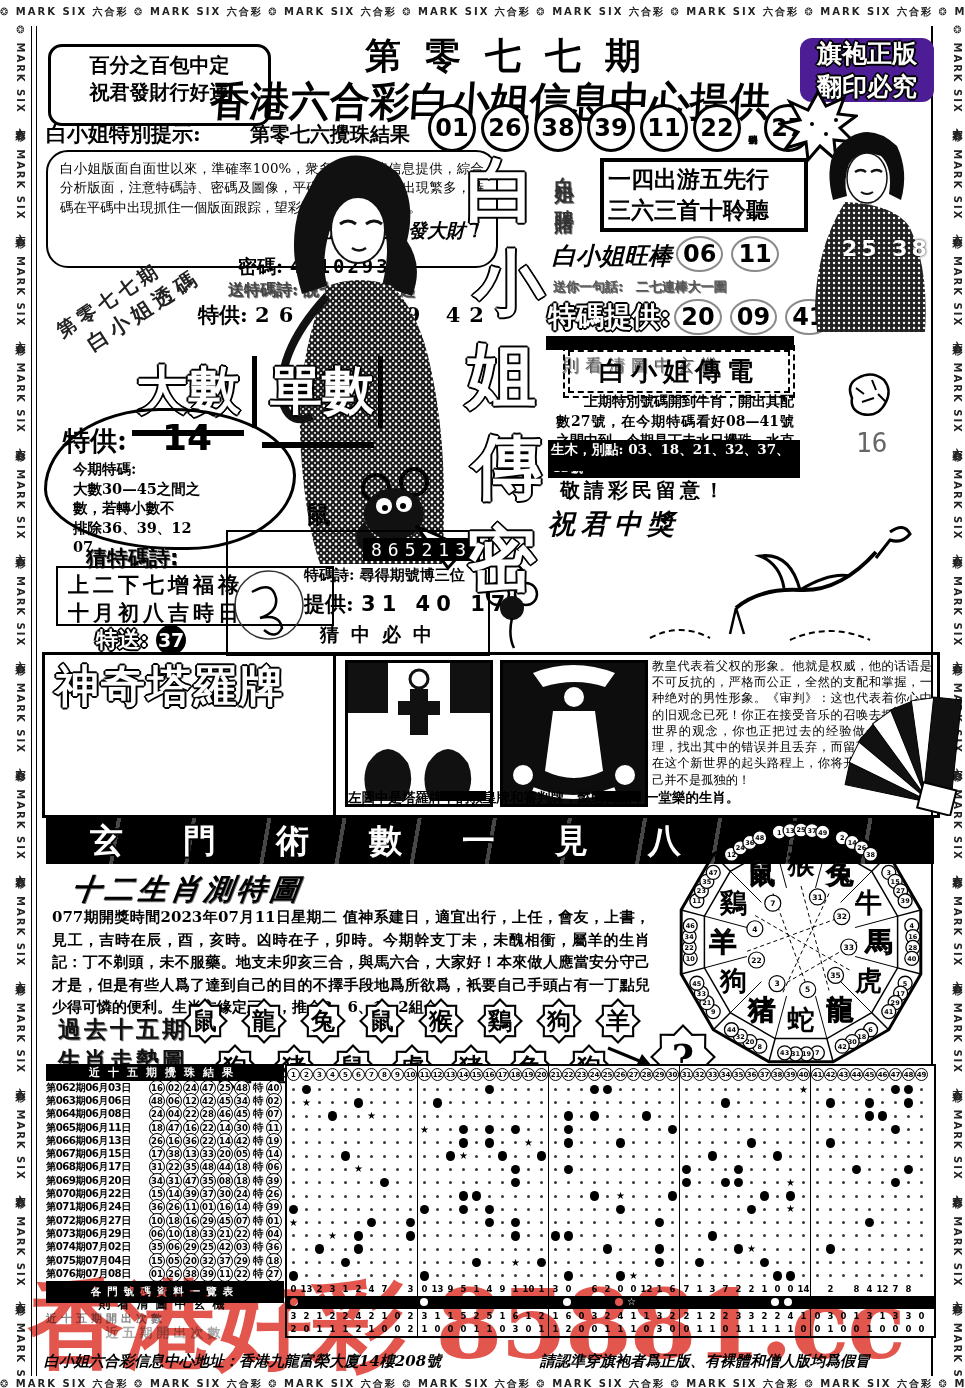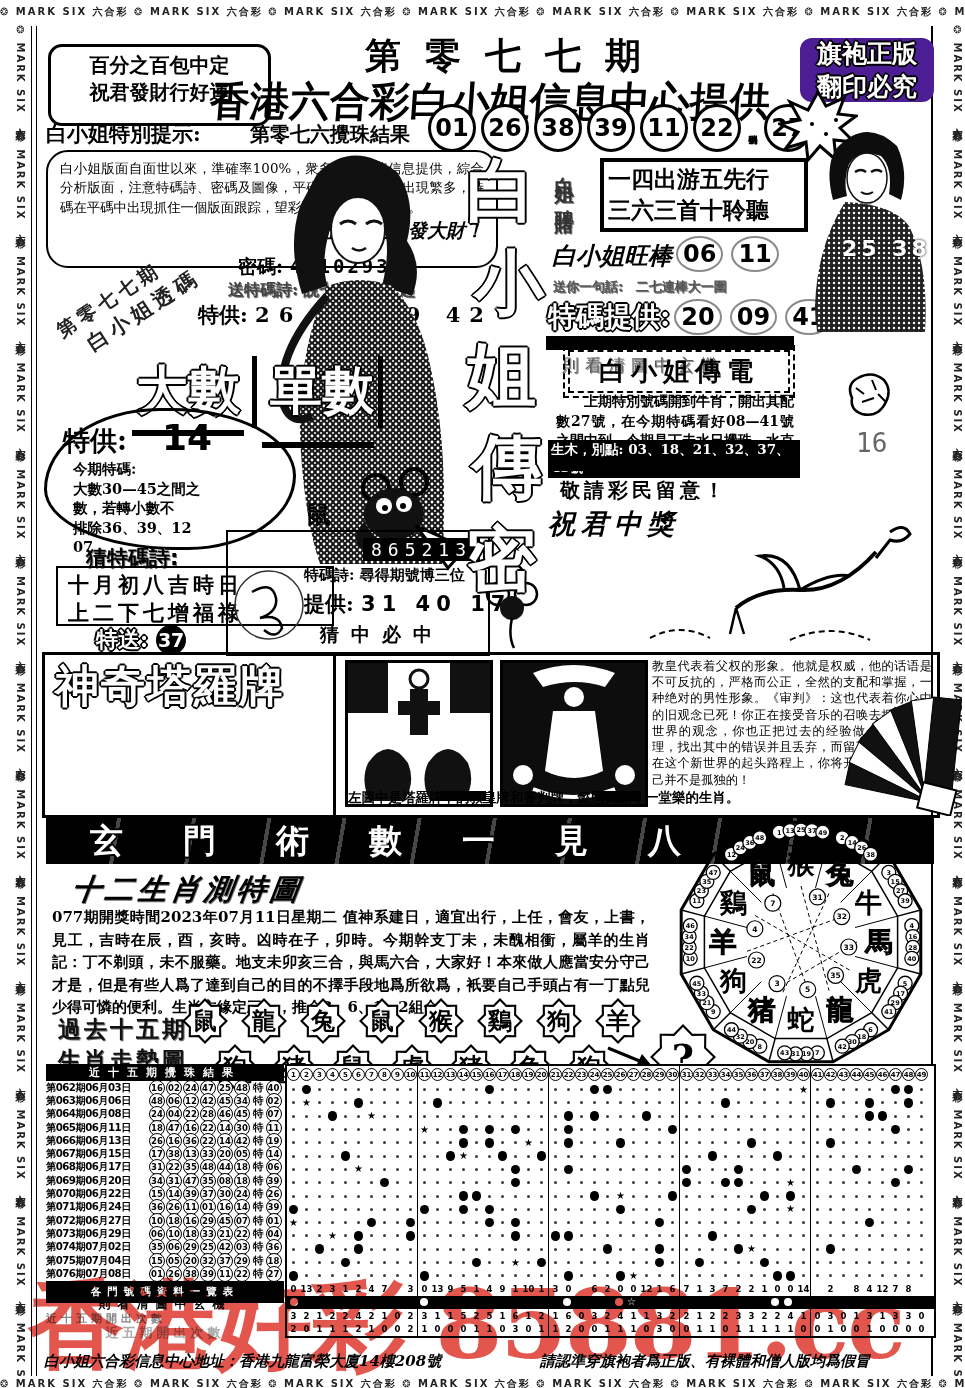--- a/index.html
+++ b/index.html
@@ -212,22 +212,22 @@
         <circle cx="68" cy="52" r="8" fill="#fff"></circle>
       <circle cx="49" cy="56" r="3" fill="#000"></circle>
         <circle cx="67" cy="54" r="3" fill="#000"></circle>
       <path d="M80,74 L130,96 L112,116 Z" fill="#fff" stroke="#000" stroke-width="3"></path>
       <path d="M28,70 Q14,84 24,96 Q34,104 44,92" fill="#111"></path>
     </svg>
   </div>
 
   <div class="abs distress" style="left:86px;top:544px;font-size:21px;font-weight:700">猜特碼詩:</div>
   <div class="abs serif" style="left:56px;top:566px;width:278px;height:60px;border:2.5px solid #000;padding:3px 10px;box-sizing:border-box">
+    <div style="font-size:21px;font-weight:bold;letter-spacing:4px">上二下七增福祿</div>
     <div style="font-size:21px;font-weight:bold;letter-spacing:4px">十月初八吉時日</div>
-    <div style="font-size:21px;font-weight:bold;letter-spacing:4px">上二下七增福祿</div>
   </div>
   <div class="abs" style="left:96px;top:625px;display:flex;align-items:center">
     <span class="outl serif" style="font-size:22px">特送:</span>
     <span style="margin-left:8px;width:30px;height:30px;background:#000;color:#fff;border-radius:50%;display:flex;align-items:center;justify-content:center;font-size:19px;font-weight:bold">37</span>
   </div>
 
   <div class="abs" style="left:226px;top:530px;width:260px;height:122px;border:2.5px solid #000">
     <div style="position:absolute;right:8px;top:6px;background:#000;color:#fff;font-size:18px;letter-spacing:6px;padding:1px 8px;font-family:'DejaVu Sans Mono',monospace">865213</div>
     <div class="serif" style="position:absolute;left:76px;top:34px;font-size:15px;font-weight:900;white-space:nowrap">
       <span>特碼詩:</span>

